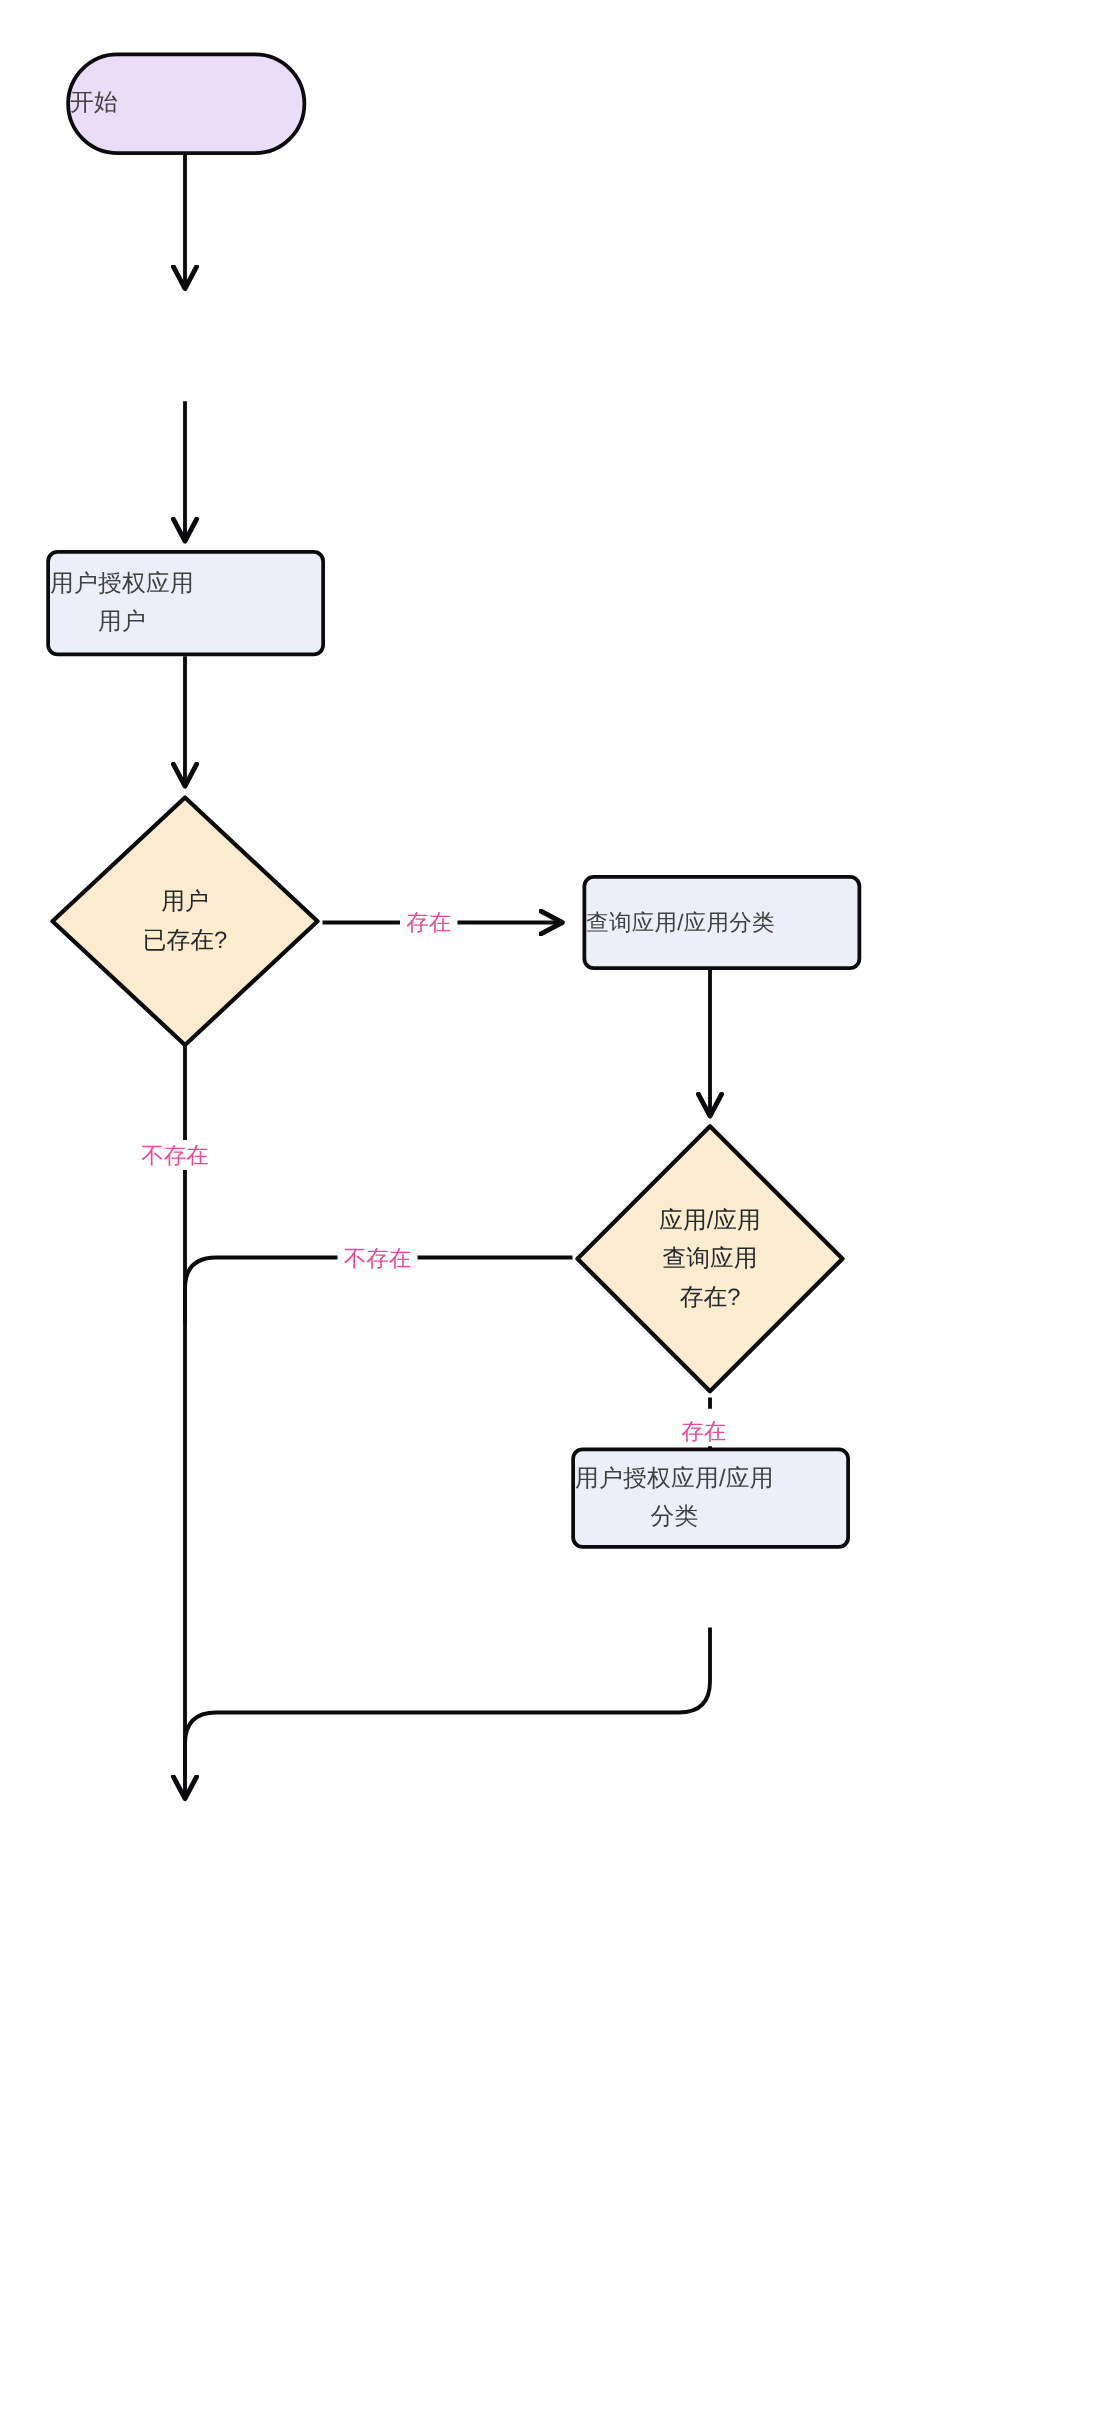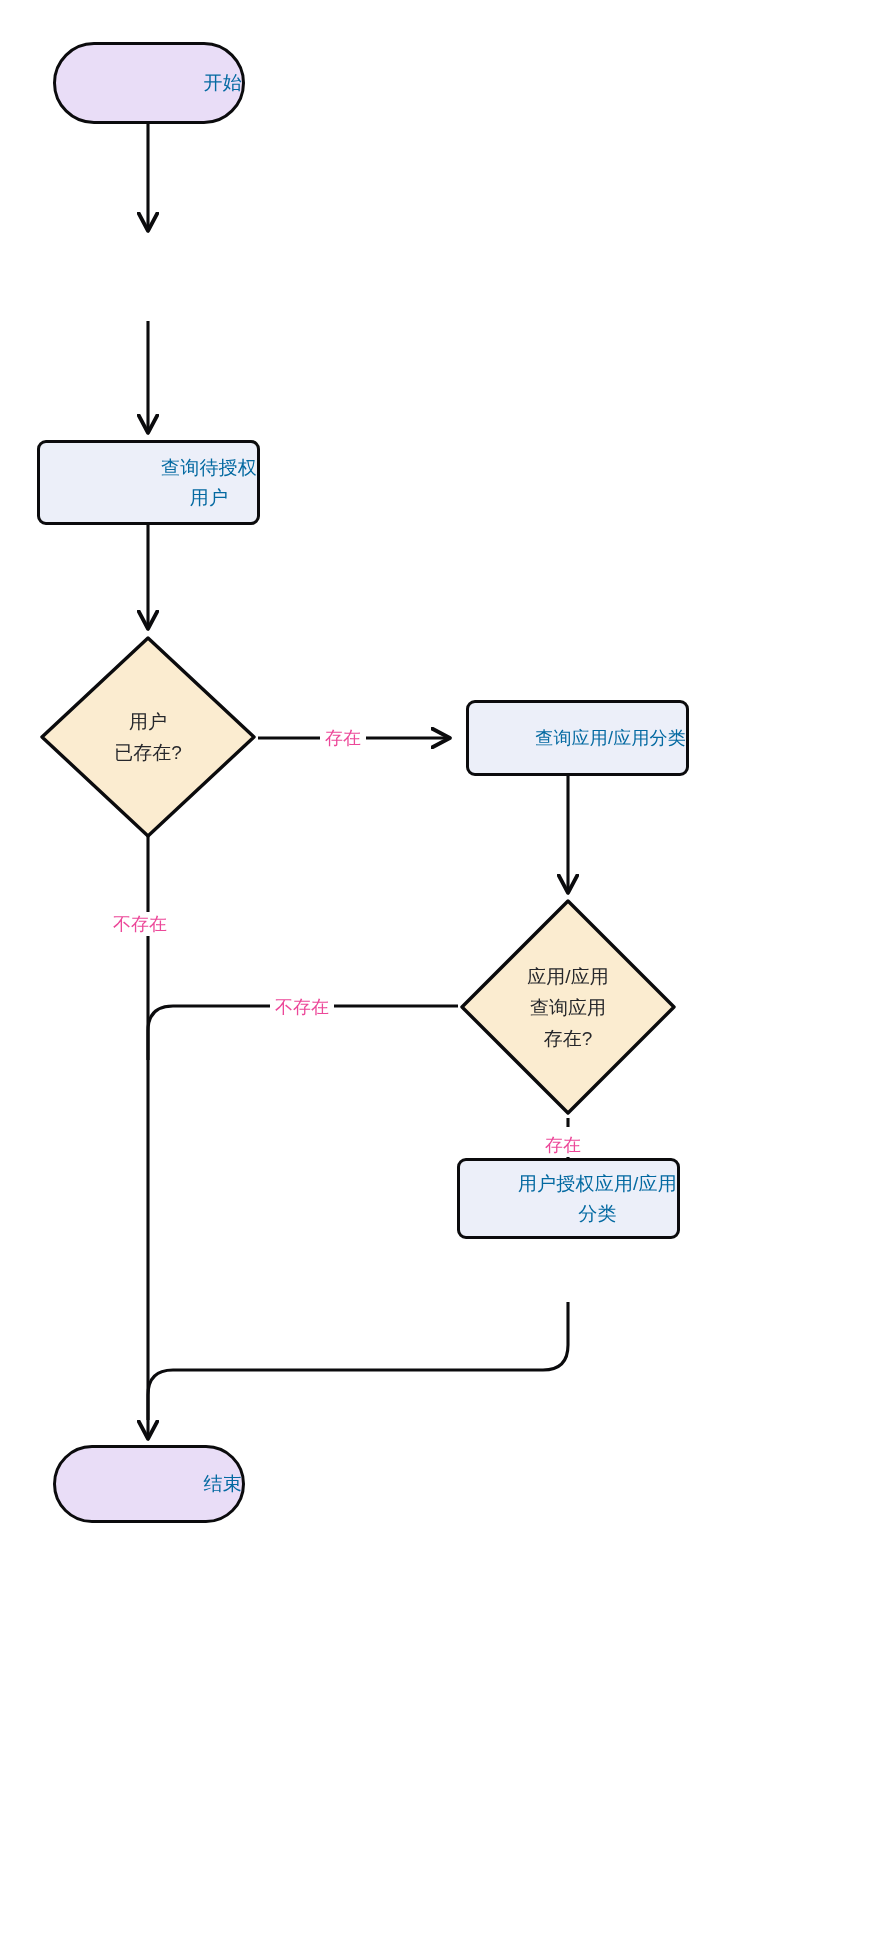--- a/index.html
+++ b/index.html
@@ -24,23 +24,23 @@
     position: absolute;
     left: 0; top: 0;
     width: 886px;
     height: 1940px;
   }
   .node {
     position: absolute;
     box-sizing: border-box;
     display: flex;
     align-items: center;
-    justify-content: flex-end;
+    justify-content: flex-start;
     text-align: center;
-    color: #0369a1;
+    color: #404040;
     font-size: 19px;
     line-height: 30px;
     letter-spacing: 0.2px;
     white-space: pre-line;
     z-index: 3;
   }
   .node.terminal {
     background: #e9ddf7;
     border: 3.2px solid #0b0b0d;
     border-radius: 46px;
@@ -119,21 +119,21 @@
       <path d="M 568 1302 L 568 1345 Q 568 1370 543 1370 L 173 1370 Q 148 1370 148 1395 L 148 1420"></path>
     </g>
   </svg>
 
   <div class="node terminal" style="left:53px; top:42px; width:192px; height:82px;">
     <span>开始</span>
   </div>
 
 
   <div class="node process" style="left:37px; top:440px; width:223px; height:85px;">
-    <span>查询待授权
+    <span>用户授权应用
 用户</span>
   </div>
 
   <div class="diamond-wrap" style="left:38px; top:634px; width:220px; height:206px;">
     <svg width="220" height="206" viewBox="0 0 220 206" xmlns="http://www.w3.org/2000/svg">
       <polygon points="110,4 216,103 110,202 4,103" fill="#fbecd0" stroke="#0b0b0d" stroke-width="3.4" stroke-linejoin="round"></polygon>
     </svg>
     <div class="diamond-label">用户
 已存在?</div>
   </div>
@@ -149,23 +149,20 @@
     <div class="diamond-label">应用/应用
 查询应用
 存在?</div>
   </div>
 
   <div class="node process" style="left:457px; top:1158px; width:223px; height:81px;">
     <span>用户授权应用/应用
 分类</span>
   </div>
 
-  <div class="node terminal" style="left:53px; top:1445px; width:192px; height:78px;">
-    <span>结束</span>
-  </div>
 
   <div class="edge-label" style="left:320px; top:726px;">存在</div>
 
   <div class="edge-label" style="left:108px; top:912px;">不存在</div>
 
   <div class="edge-label" style="left:270px; top:995px;">不存在</div>
 
   <div class="edge-label" style="left:540px; top:1133px;">存在</div>
 
 </div>

